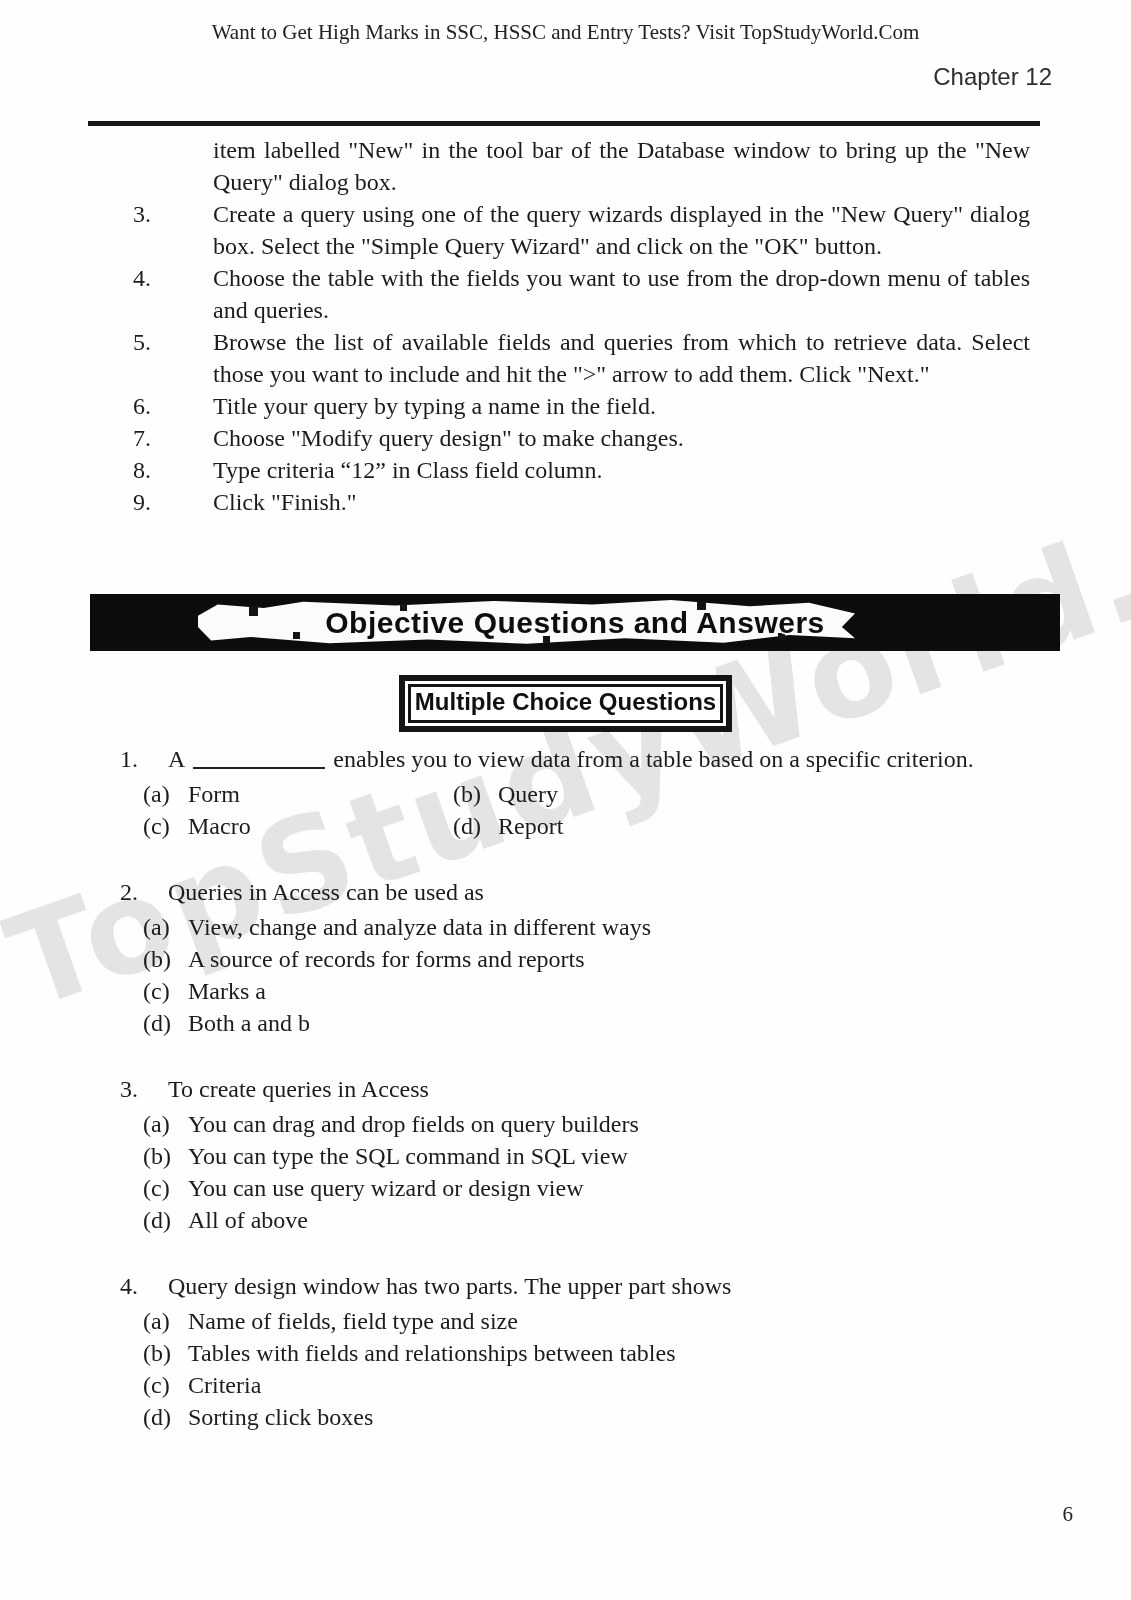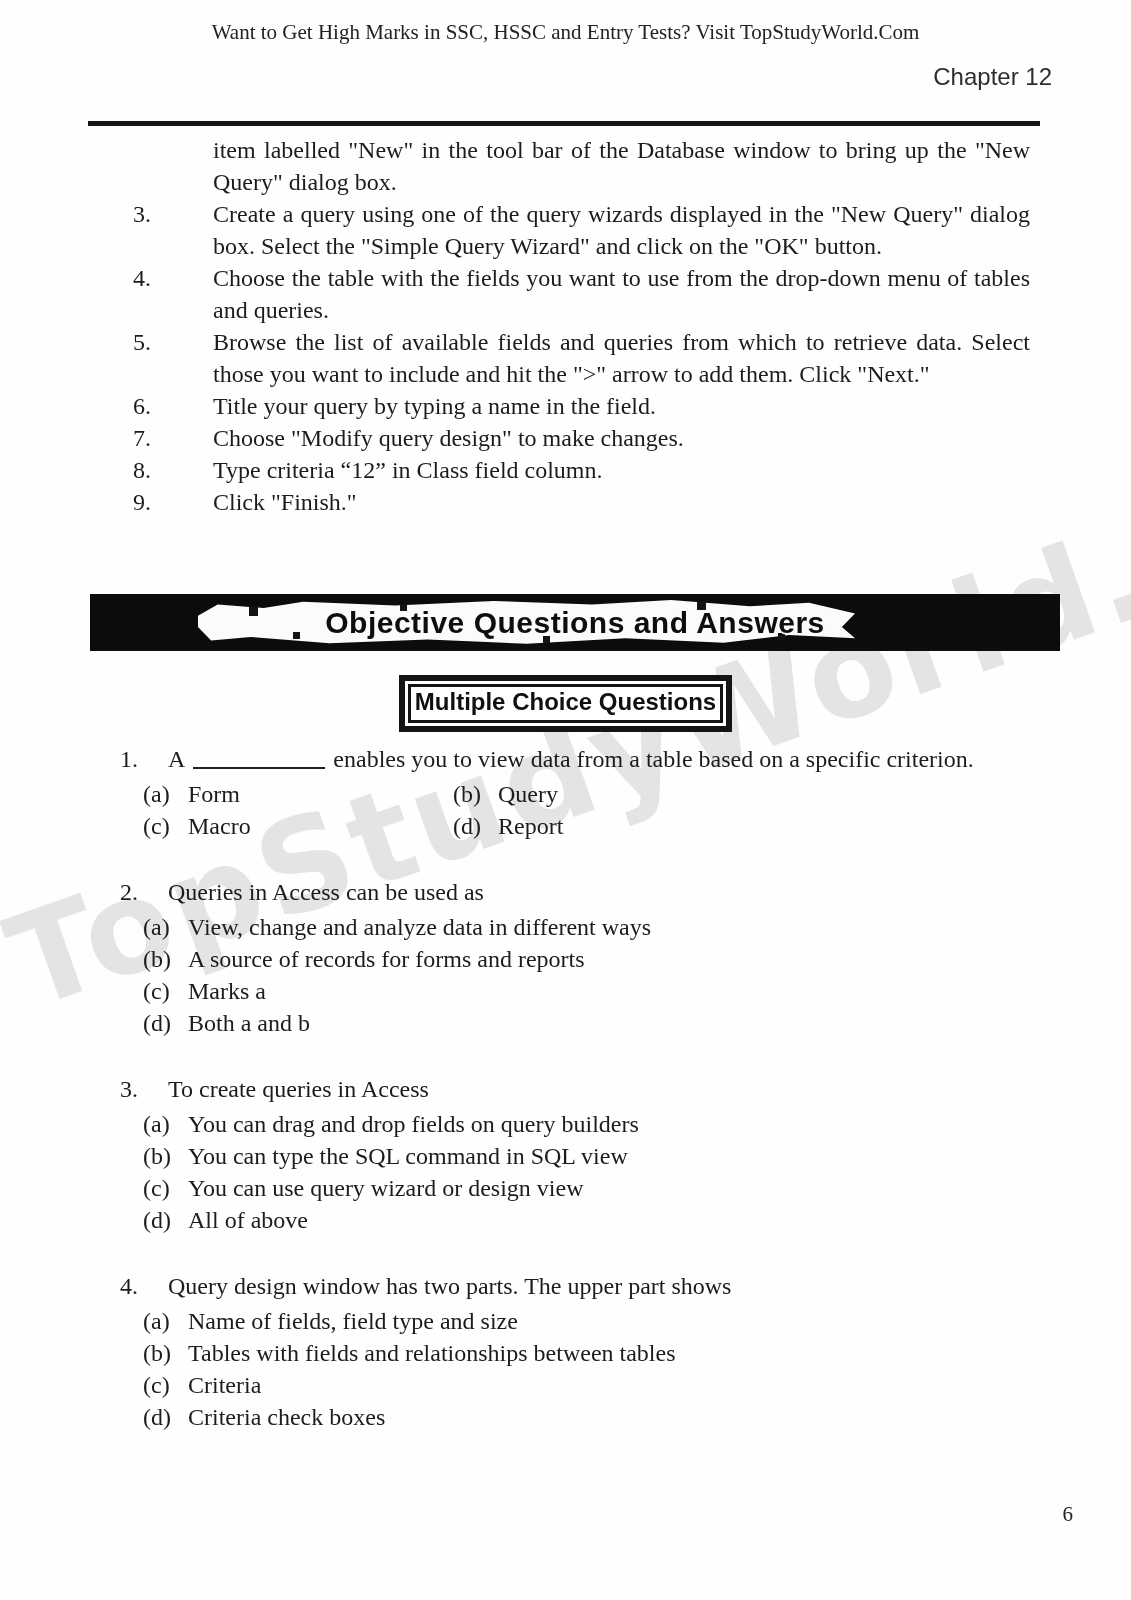--- a/index.html
+++ b/index.html
@@ -240,21 +240,21 @@
         <div class="opt">
           <div class="opt-label">(b)</div>
           <div class="opt-text">Tables with fields and relationships between tables</div>
         </div>
         <div class="opt">
           <div class="opt-label">(c)</div>
           <div class="opt-text">Criteria</div>
         </div>
         <div class="opt">
           <div class="opt-label">(d)</div>
-          <div class="opt-text">Criteria check boxes</div>
+          <div class="opt-text">Sorting click boxes</div>
         </div>
       </div>
     </div>
 
   </section>
 
   <div class="page-num">6</div>
 
 </div>
 

